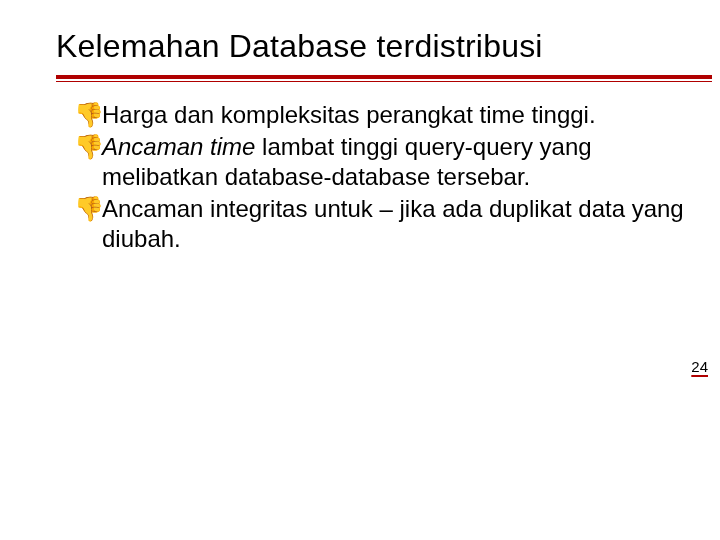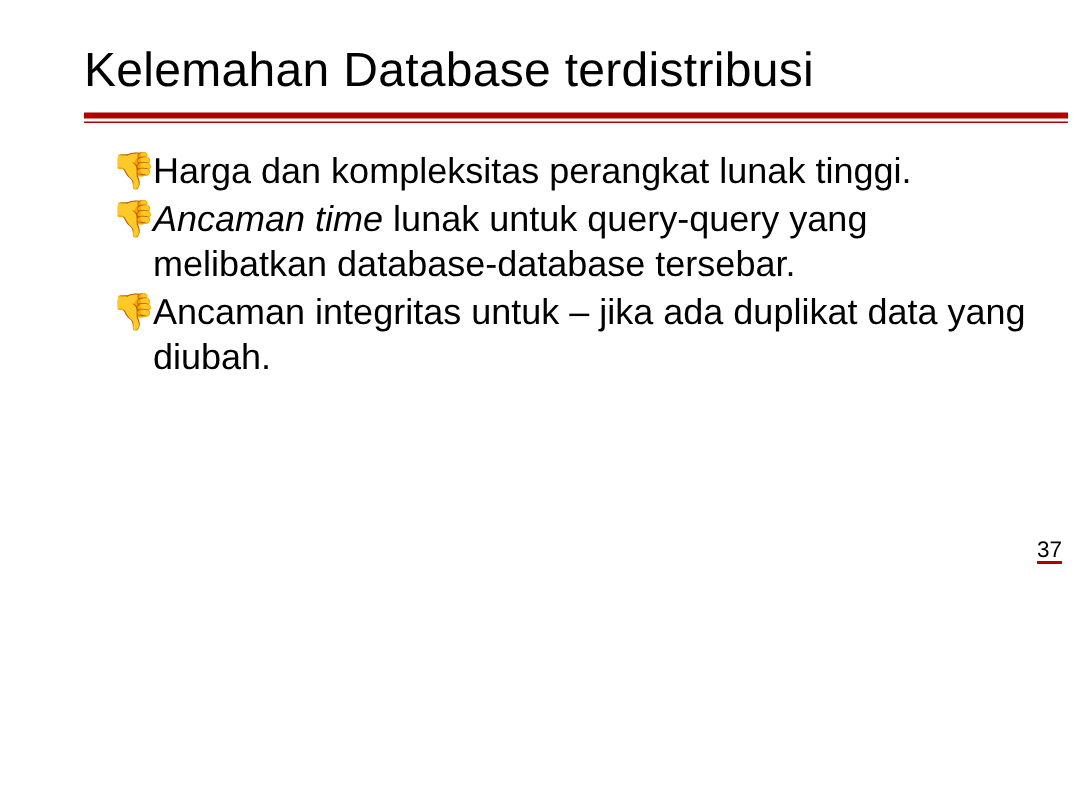--- a/index.html
+++ b/index.html
@@ -87,32 +87,32 @@
 
   <div class="rule-wrap">
     <div class="rule"></div>
     <div class="rule-thin"></div>
   </div>
 
   <div class="body-area">
 
     <div class="bullet-row">
       <div class="bullet-icon">👎</div>
-      <div class="bullet-text">Harga dan kompleksitas perangkat lunak tinggi.</div>
+      <div class="bullet-text">Harga dan kompleksitas perangkat time tinggi.</div>
     </div>
 
     <div class="bullet-row">
       <div class="bullet-icon">👎</div>
       <div class="bullet-text">
-        <span class="ital">Ancaman time</span><span> lunak untuk query-query yang melibatkan database-database tersebar.</span>
+        <span class="ital">Ancaman time</span><span> lambat tinggi query-query yang melibatkan database-database tersebar.</span>
       </div>
     </div>
 
     <div class="bullet-row">
       <div class="bullet-icon">👎</div>
       <div class="bullet-text">Ancaman integritas untuk – jika ada duplikat data yang diubah.</div>
     </div>
 
   </div>
 
-  <div class="page-num">37</div>
+  <div class="page-num">24</div>
 
 </div>
 
 </body></html>

